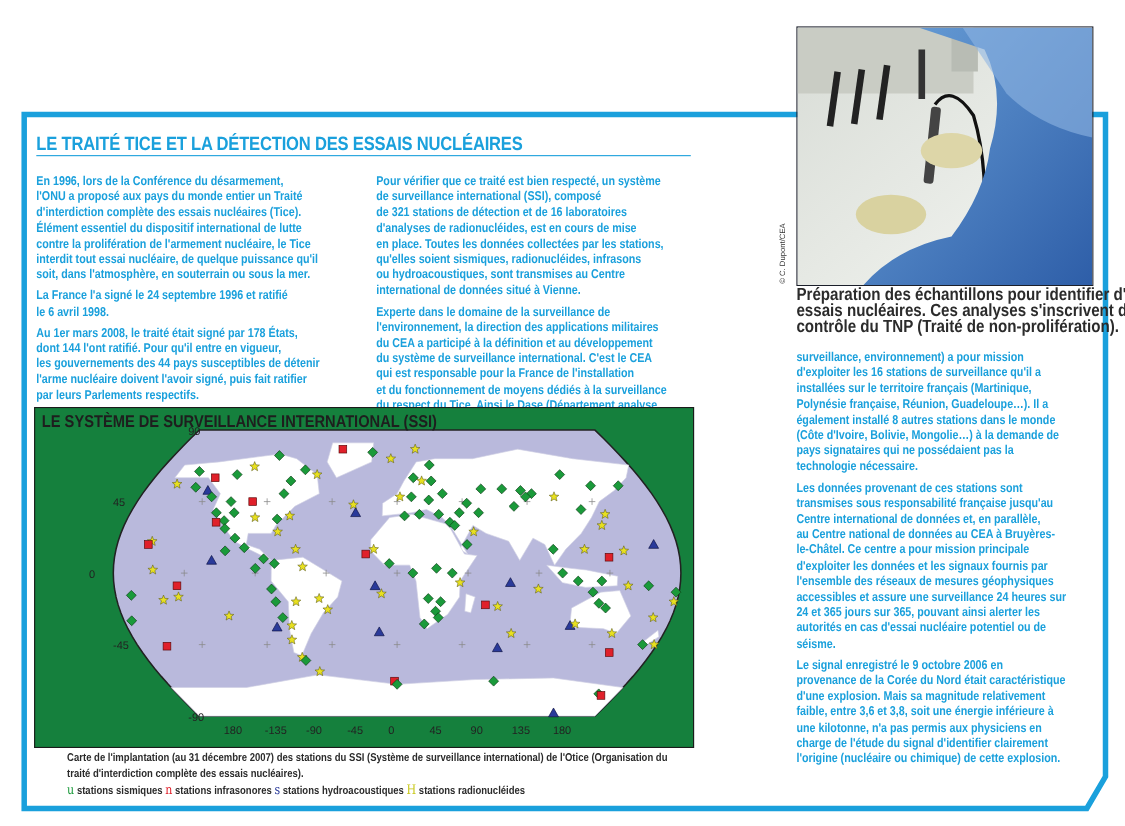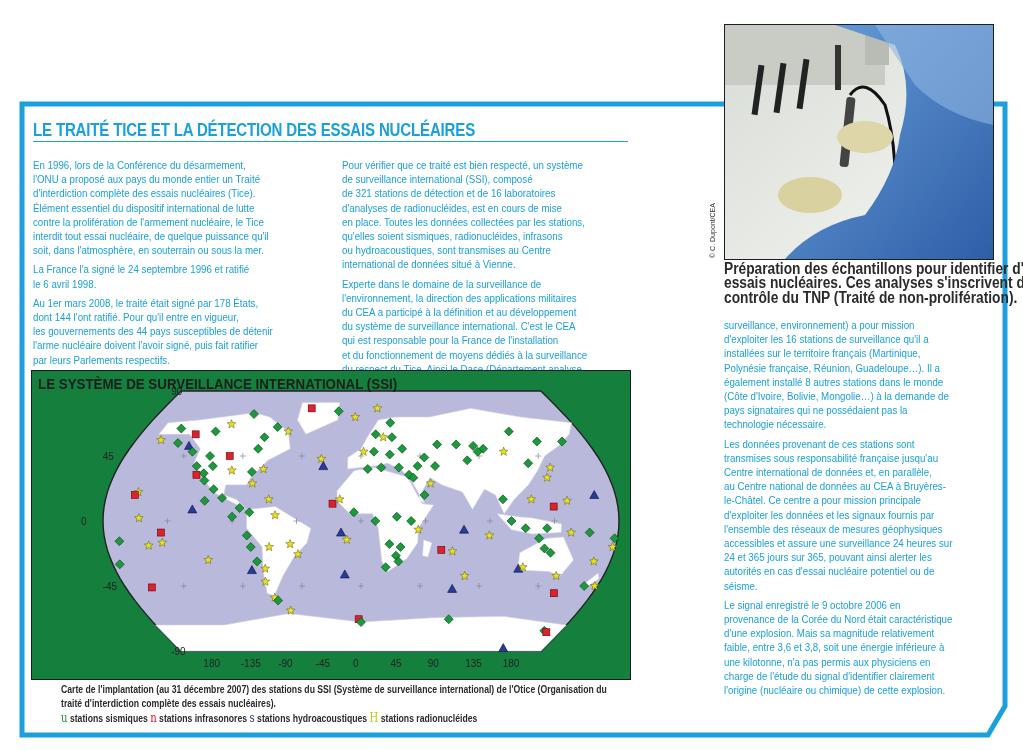--- a/index.html
+++ b/index.html
@@ -12,21 +12,21 @@
 
   .title {
     position: absolute; left: 33px; top: 120px; width: 595px;
     font-family: "Liberation Sans", sans-serif; font-weight: bold;
     font-size: 17.5px; color: #1aa0dc; letter-spacing: -0.2px;
     transform: scaleX(0.86); transform-origin: left top;
     white-space: nowrap; margin: 0;
   }
   .title-rule { position: absolute; left: 33px; top: 141px; width: 595px; height: 1px; background: #1aa0dc; }
 
-  .col { position: absolute; color: #1aa0dc; font-weight: normal; font-size: 11.6px; line-height: 14.2px; }
+  .col { position: absolute; color: #1aa0dc; font-weight: bold; font-size: 11.6px; line-height: 14.2px; }
   .col p { margin: 0 0 5px 0; white-space: nowrap; transform: scaleX(0.84); transform-origin: left top; }
   .col-1 { left: 33px; top: 158px; width: 290px; }
   .col-2 { left: 342px; top: 158px; width: 290px; }
   .col-3 { left: 724px; top: 318px; width: 290px; }
 
   .photo {
     position: absolute; left: 724px; top: 24px; width: 268px; height: 234px;
     overflow: hidden; border: 1px solid #1b1f2a;
   }
   .photo-credit {

